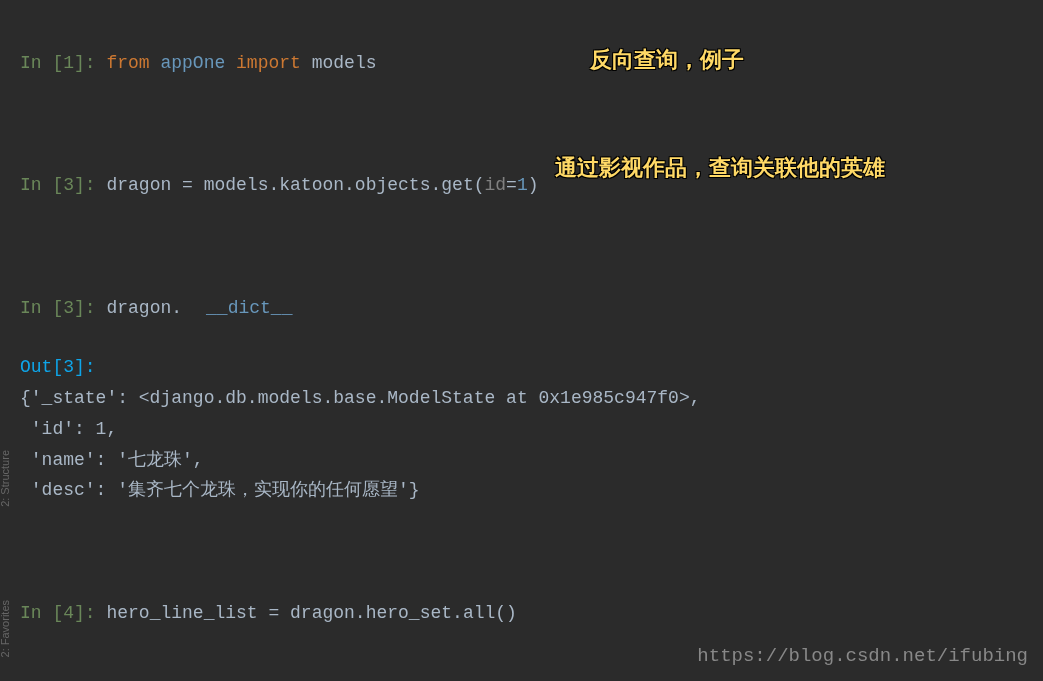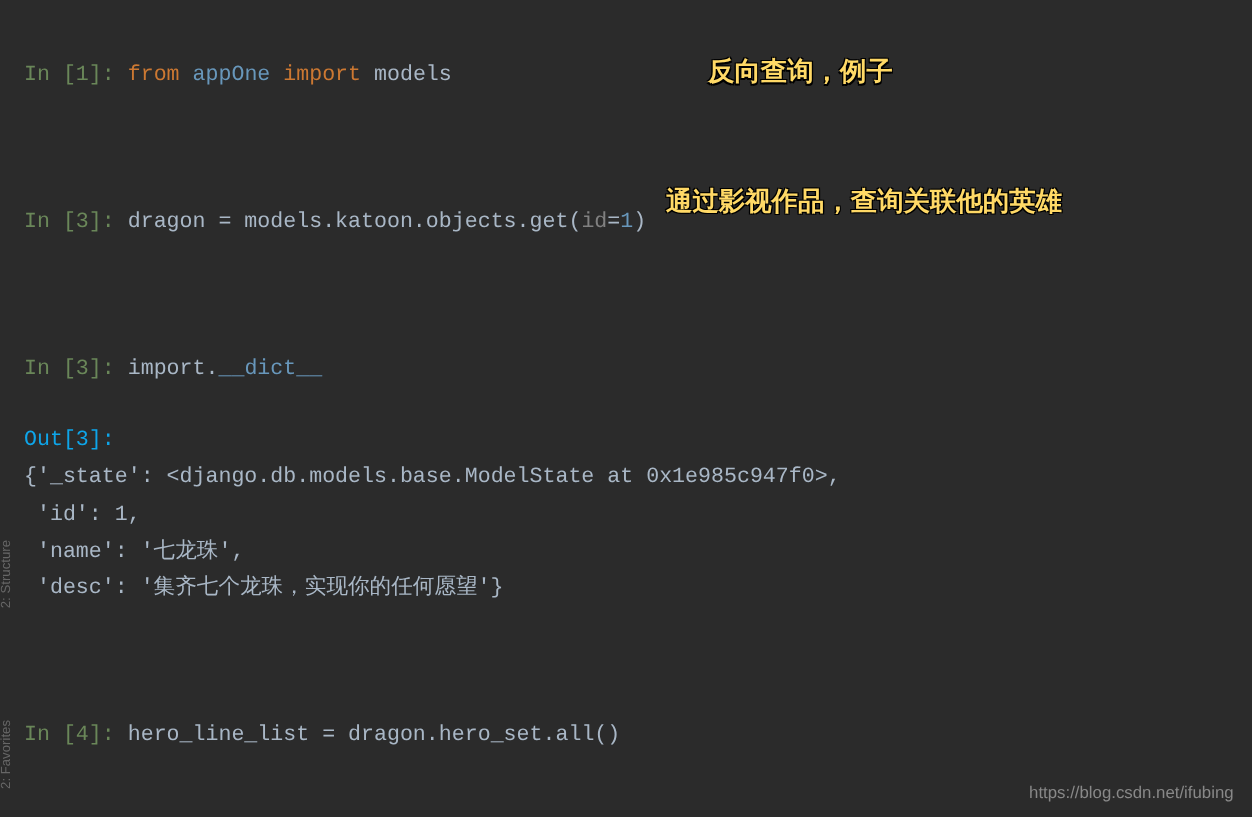--- a/index.html
+++ b/index.html
@@ -22,41 +22,41 @@
     }
     .line-tight {
       display: block;
       white-space: pre;
       margin-bottom: 2px;
     }
     .prompt-in { color: #6a8759; }
     .prompt-out { color: #0ea5e9; }
     .keyword { color: #cc7832; }
     .app-name { color: #6897bb; }
-    .dunder { color: #6897bb; }
+    .dunder { color: #6897bb; margin-left: 24px; }
     .param { color: #808080; margin-top: 12px; }
     .number { color: #6897bb; }
     .plain { color: #a9b7c6; }
     .annotation {
       position: absolute;
       color: #ffd966;
       font-weight: bold;
       font-size: 22px;
       text-shadow: -1px -1px 0 #000, 1px -1px 0 #000, -1px 1px 0 #000, 1px 1px 0 #000;
       font-family: 'Microsoft YaHei', sans-serif;
     }
     .anno1 { top: 42px; left: 590px; }
     .anno2 { top: 150px; left: 555px; text-align: center; }
     .watermark {
       position: absolute;
       bottom: 10px;
       right: 15px;
       color: #888;
-      font-size: 14px;
-      font-family: Liberation Sans, sans-serif;
+      font-size: 19px;
+      font-family: Liberation Mono, monospace;
     }
     .sidebar-text {
       position: absolute;
       left: -3px;
       top: 450px;
       writing-mode: vertical-lr;
       transform: rotate(180deg);
       color: #666;
       font-size: 11px;
       font-family: Arial, sans-serif;
@@ -81,21 +81,21 @@
 
 <div class="line"> </div>
 
 <div class="line">
 <span class="prompt-in">In [3]: </span><span class="plain">dragon = models.katoon.objects.get(</span><span class="param">id</span><span class="plain">=</span><span class="number">1</span><span class="plain">)</span>
 </div>
 
 <div class="line"> </div>
 
 <div class="line-tight">
-<span class="prompt-in">In [3]: </span><span class="plain">import.</span><span class="dunder">__dict__</span>
+<span class="prompt-in">In [3]: </span><span class="plain">dragon.</span><span class="dunder">__dict__</span>
 </div>
 
 <div class="line-tight">
 <span class="prompt-out">Out[3]:</span>
 </div>
 <div class="line-tight"><span class="plain">{'_state': &lt;django.db.models.base.ModelState at 0x1e985c947f0&gt;,</span></div>
 <div class="line-tight"><span class="plain"> 'id': 1,</span></div>
 <div class="line-tight"><span class="plain"> 'name': '七龙珠',</span></div>
 <div class="line"><span class="plain"> 'desc': '集齐七个龙珠，实现你的任何愿望'}</span></div>
 

